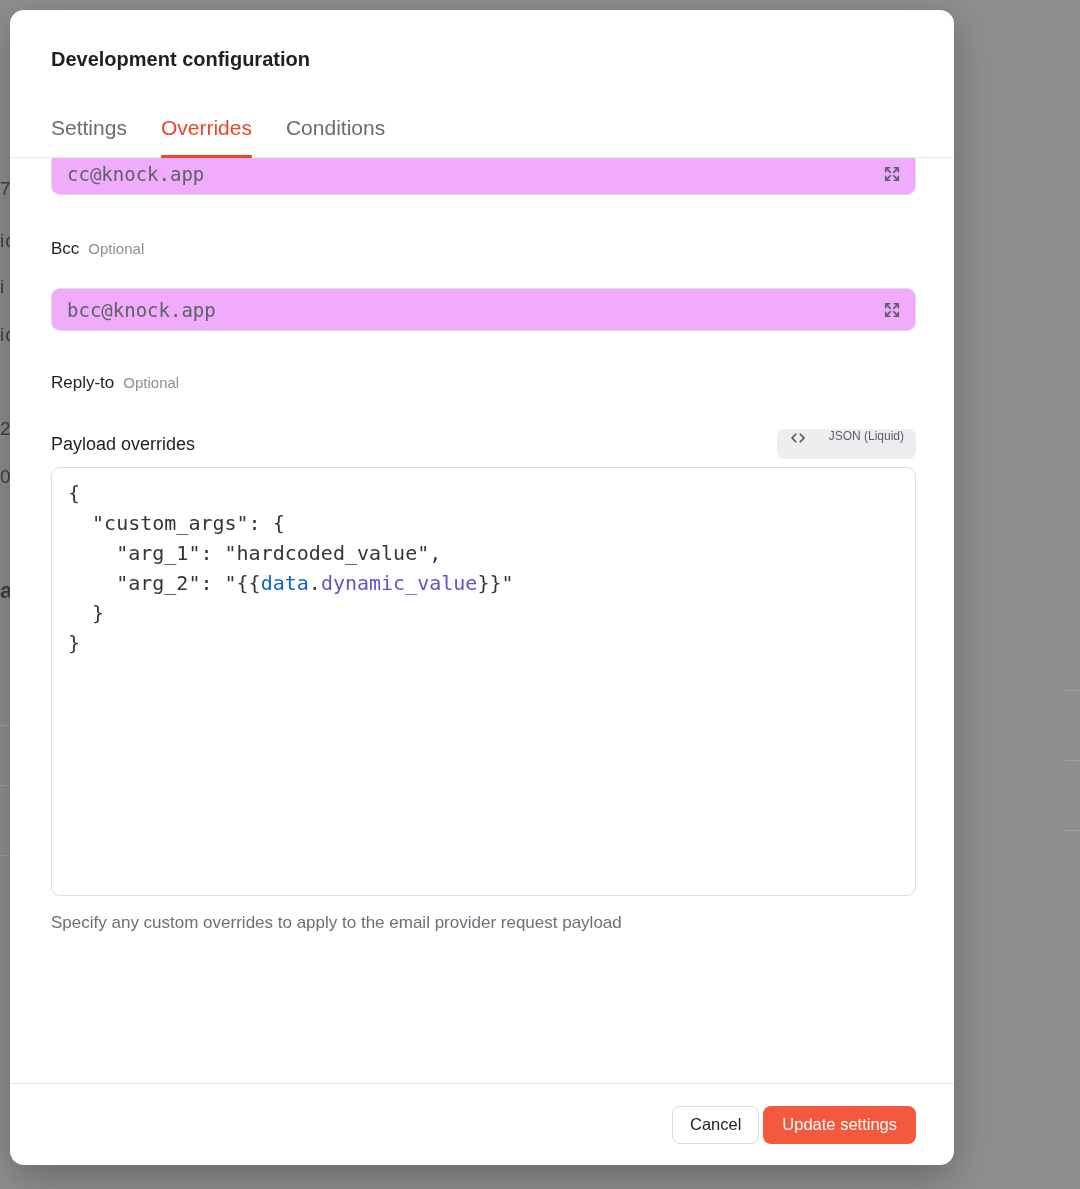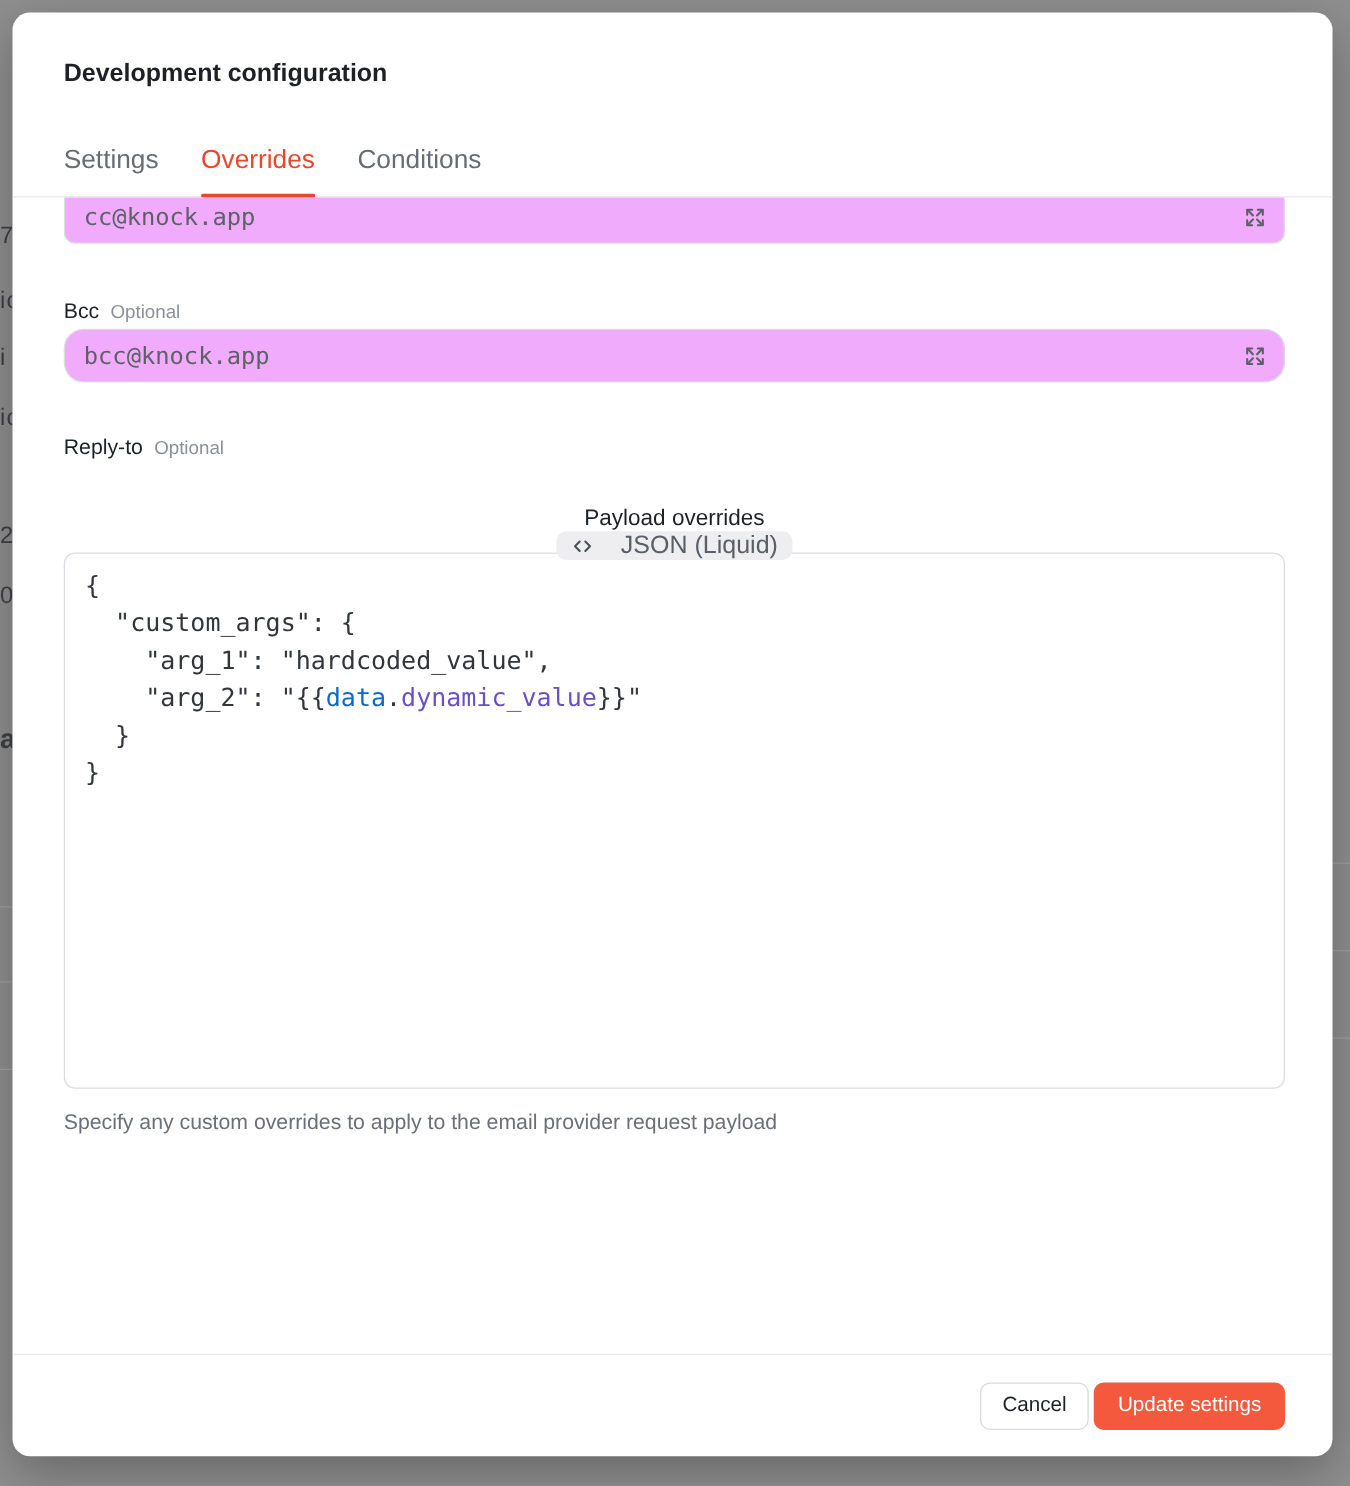--- a/index.html
+++ b/index.html
@@ -37,21 +37,21 @@
     font-family:"Liberation Sans", sans-serif;
     white-space:nowrap;
   }
   .backdrop-strip .frag.bold{font-weight:700;font-size:22px;}
   .bg-line{position:absolute;height:1px;background:rgba(255,255,255,0.16);}
   .bg-line.left{left:0;width:10px;}
   .bg-line.right{right:0;width:15px;}
 
   
   .modal{
-    position:absolute;left:10px;top:10px;width:1056px;height:1155px;
+    position:absolute;left:10px;top:10px;width:944px;height:1155px;
     background:#ffffff;border-radius:14px;
     box-shadow:0 12px 40px rgba(0,0,0,0.28);
     display:flex;flex-direction:column;
     overflow:hidden;
   }
   .modal-header{padding:36px 38px 0 41px;}
   .modal-title{font-size:20px;font-weight:700;color:var(--ink);line-height:26px;}
   .modal-subtitle{margin-top:14px;font-size:18px;color:var(--ink-soft);line-height:24px;}
   .modal-subtitle b{color:#33373d;font-weight:700;}
 
@@ -86,31 +86,31 @@
     position:absolute;right:12px;top:50%;transform:translateY(-50%);
     width:22px;height:22px;border:none;background:transparent;cursor:pointer;
     display:flex;align-items:center;justify-content:center;padding:0;
   }
   .clipped-field{height:37px;overflow:hidden;position:relative;}
   .clipped-field .input-box{position:absolute;left:0;right:0;bottom:0;}
 
   .field-label{display:flex;align-items:baseline;gap:9px;margin-top:44px;}
   .field-label .name{font-size:17px;color:var(--ink);font-weight:500;}
   .field-label .opt{font-size:15px;color:var(--grey-label);}
-  .field-label + .input-box{margin-top:4px;border-radius:16px;}
+  .field-label + .input-box{margin-top:29px;}
   .field-label.reply{margin-top:42px;}
 
   .payload-row{
-    margin-top:36px;display:flex;align-items:center;justify-content:space-between;height:30px;flex-direction:column;
+    margin-top:36px;display:flex;align-items:center;justify-content:space-between;height:30px;
   }
   .payload-label{font-size:18px;color:var(--ink);font-weight:500;}
   .lang-badge{
-    display:flex;align-items:center;gap:22px;
+    display:flex;align-items:flex-start;gap:22px;
     background:#eeeef1;border-radius:8px;height:30px;padding:0 12px;
-    font-size:20px;color:#5a5e66;
+    font-size:12px;color:#5a5e66;
   }
   .code-editor{
     margin-top:8px;height:429px;border:1px solid var(--border);border-radius:9px;
     background:#fff;padding:10px 16px;overflow:hidden;cursor:text;
   }
   .code-line{
     font-family:"DejaVu Sans Mono", monospace;
     font-size:20px;line-height:30px;white-space:pre;color:var(--code-ink);
   }
   .tok-d{color:var(--code-ink);}

